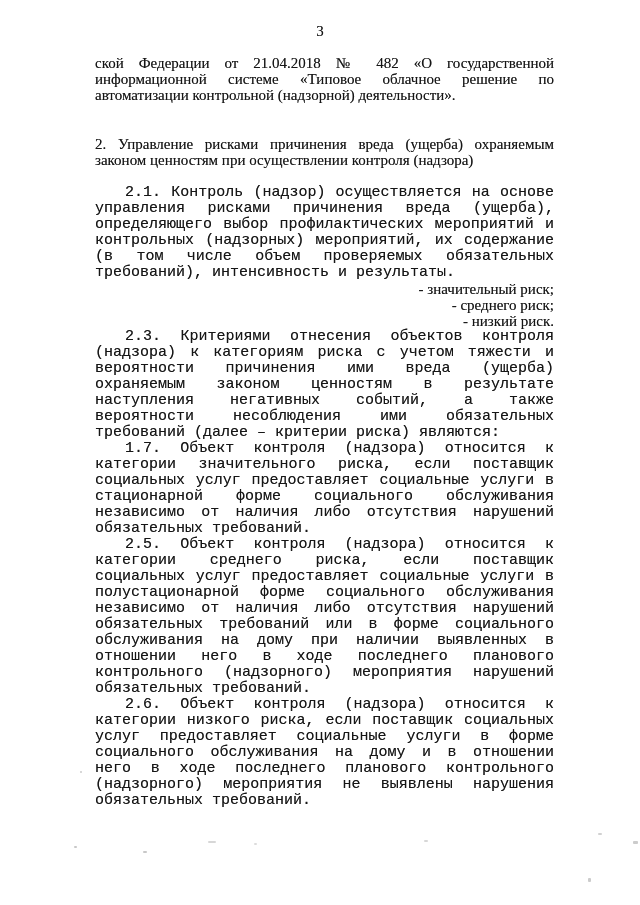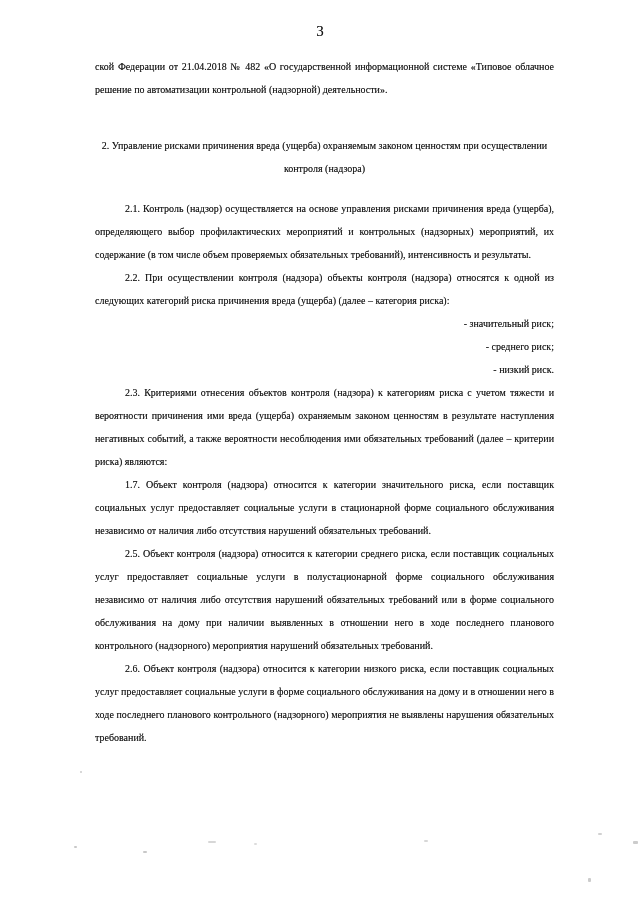--- a/index.html
+++ b/index.html
@@ -14,30 +14,29 @@
     text-shadow:0 0 .35px rgba(20,20,20,.55);
   }
   .page-number{
     padding-top:22px;
     text-align:center;
     font-size:15px;
     line-height:18px;
   }
   .content{
     margin:15px 86px 0 95px; 
-    font-size:10px;
-    line-height:23px;
+    font-size:15px;
+    line-height:16px;
   }
   .para{
     text-align:justify;
     margin:0;
   }
-  .para.indent{ text-indent:30px; }
+  .para.indent{ text-indent:30px;font-family:Liberation Mono, monospace; }
   .heading{
-    text-align:center;
     margin:33px 0 17px 0;
   }
   .list-line{
     text-align:right;
     text-indent:30px;
     margin:0;
   }
   
   .speck{
     position:absolute;
@@ -63,21 +62,20 @@
   <div class="page-number">3</div>
 
   <div class="content">
 
     <p class="para">ской Федерации от 21.04.2018 № 482 «О государственной информационной системе «Типовое облачное решение по автоматизации контрольной (надзорной) деятельности».</p>
 
     <p class="para heading">2. Управление рисками причинения вреда (ущерба) охраняемым законом ценностям при осуществлении контроля (надзора)</p>
 
     <p class="para indent">2.1. Контроль (надзор) осуществляется на основе управления рисками причинения вреда (ущерба), определяющего выбор профилактических мероприятий и контрольных (надзорных) мероприятий, их содержание (в том числе объем проверяемых обязательных требований), интенсивность и результаты.</p>
 
-    <p class="para indent">2.2. При осуществлении контроля (надзора) объекты контроля (надзора) относятся к одной из следующих категорий риска причинения вреда (ущерба) (далее – категория риска):</p>
 
     <p class="list-line">- значительный риск;</p>
 
     <p class="list-line">- среднего риск;</p>
 
     <p class="list-line">- низкий риск.</p>
 
     <p class="para indent">2.3. Критериями отнесения объектов контроля (надзора) к категориям риска с учетом тяжести и вероятности причинения ими вреда (ущерба) охраняемым законом ценностям в результате наступления негативных событий, а также вероятности несоблюдения ими обязательных требований (далее – критерии риска) являются:</p>
 
 

